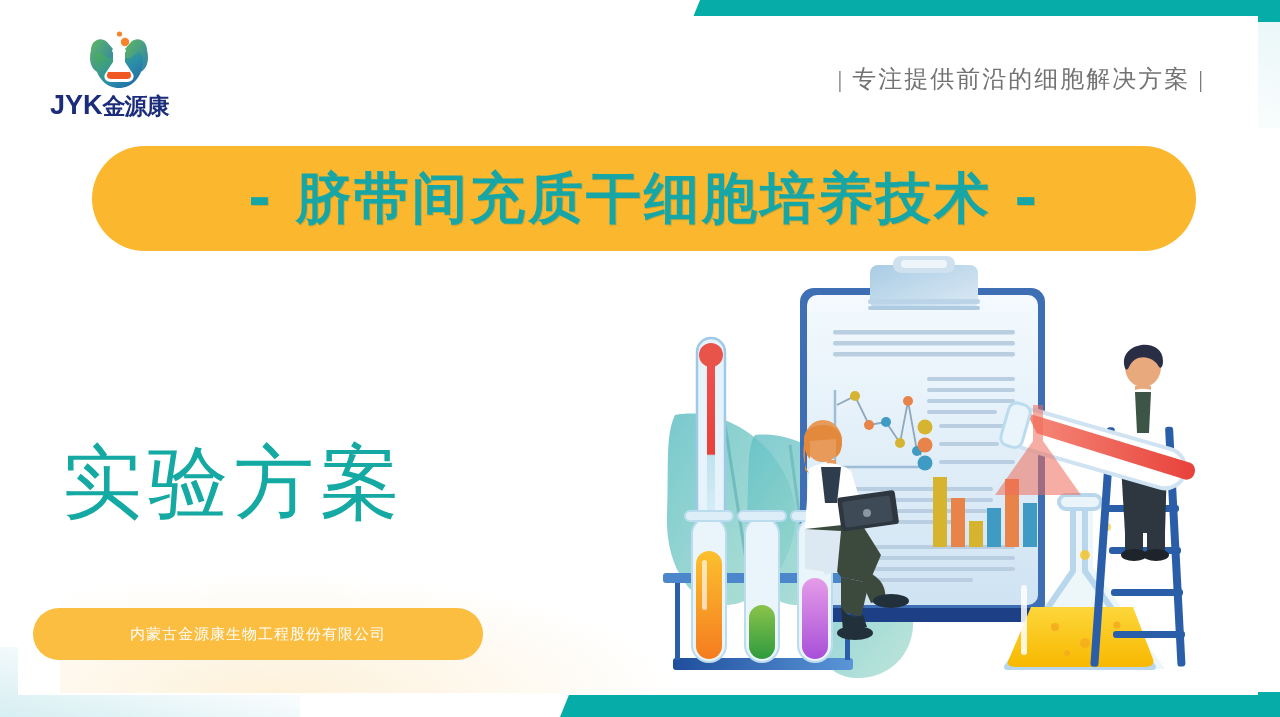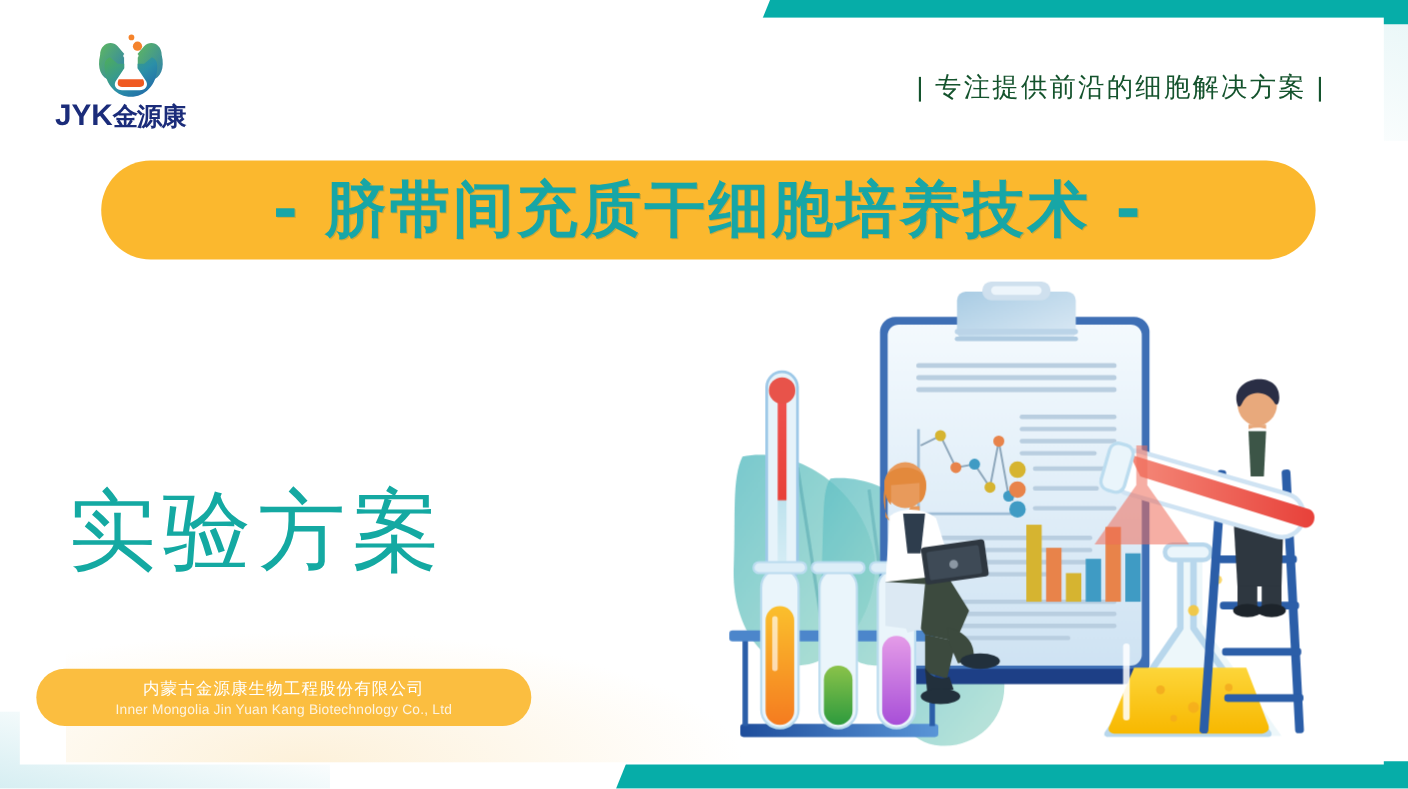--- a/index.html
+++ b/index.html
@@ -43,27 +43,27 @@
   .logo-mark{position:absolute;left:33px;top:0;width:72px;height:62px;}
   .logo-text{
     position:absolute;left:0;top:60px;width:180px;
     font-weight:bold;font-size:27px;letter-spacing:0px;
     color:#1b2c7a;white-space:nowrap;line-height:30px;
   }
   .logo-text .cn{font-size:23px;letter-spacing:-1px;margin-top:41px;}
 
   .tagline{
     position:absolute;right:75px;top:63px;
-    font-size:24px;color:#14532d;letter-spacing:2px;
-    white-space:nowrap;font-family:Liberation Sans, sans-serif;
+    font-size:24px;color:#737373;letter-spacing:2px;
+    white-space:nowrap;font-family:Liberation Serif, serif;
   }
 
   
   .title-banner{
-    position:absolute;left:92px;top:146px;width:1104px;height:90px;
+    position:absolute;left:92px;top:146px;width:1104px;height:105px;
     background:#FBB82E;border-radius:55px;
     display:flex;align-items:center;justify-content:center;
   }
   .title-text{
     font-size:55px;font-weight:bold;color:#17A6A6;
     letter-spacing:3px;white-space:nowrap;
     font-family:"DejaVu Sans",sans-serif;
     text-shadow:1px 1px 0 rgba(0,90,90,.18);
   }
 
@@ -141,21 +141,20 @@
   <div class="tagline">| 专注提供前沿的细胞解决方案 |</div>
 
   <div class="title-banner">
     <span class="title-text">- 脐带间充质干细胞培养技术 -</span>
   </div>
 
   <div class="plan-cn">实验方案</div>
 
   <div class="company-badge">
     <div class="company-cn">内蒙古金源康生物工程股份有限公司</div>
-    <div class="company-en">Inner Mongolia Jin Yuan Kang Biotechnology Co., Ltd</div>
   </div>
 
   <div class="illo">
     <svg viewBox="0 0 545 425" width="545" height="425">
       <defs>
         <linearGradient id="leafg" x1="0" y1="0" x2="1" y2="1">
           <stop offset="0%" stop-color="#4FB8BE"></stop>
             <stop offset="100%" stop-color="#9FD9C9"></stop>
         </linearGradient>
         <linearGradient id="clipg" x1="0" y1="0" x2="0" y2="1">

